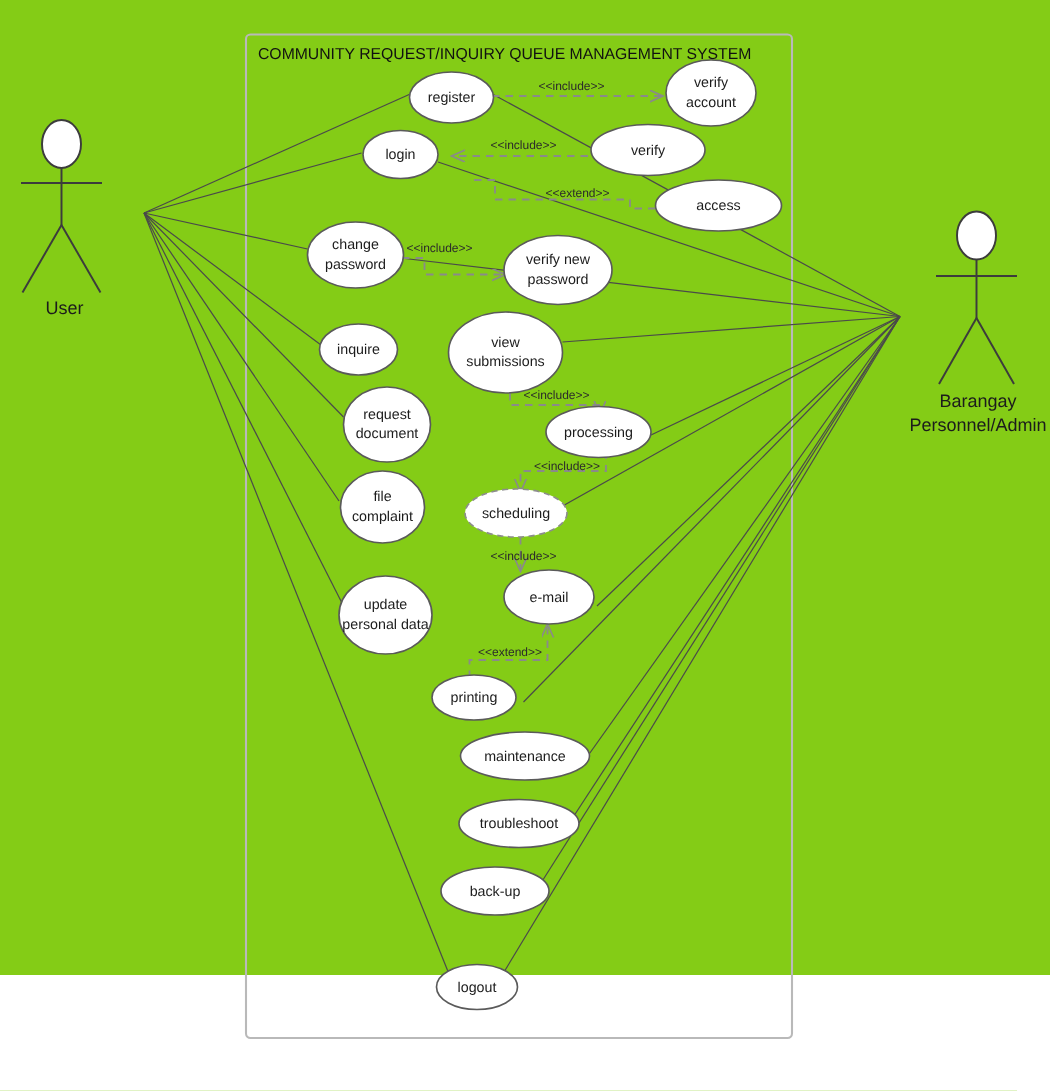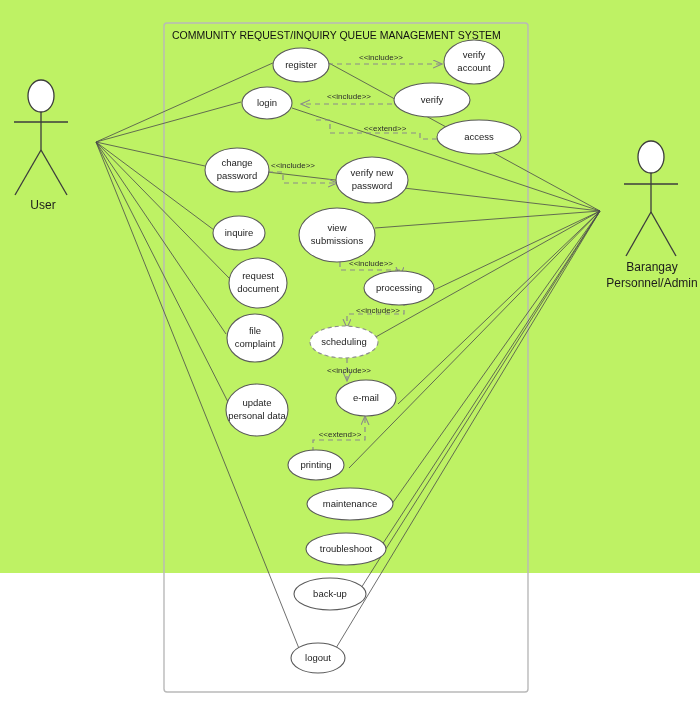--- a/index.html
+++ b/index.html
@@ -1,18 +1,18 @@
 <!DOCTYPE html>
 <html><head>
 <meta charset="utf-8">
 <style>
   html,body{margin:0;padding:0;background:#ffffff;}
   body{width:700px;height:727px;overflow:hidden;
        font-family:"Liberation Sans","DejaVu Sans",sans-serif;}
-  #stage{position:relative;width:700px;height:573px;background:#bef264;text-decoration:underline;}
+  #stage{position:relative;width:700px;height:650px;background:#84cc16;text-decoration:underline;}
   svg{display:block;width:700px;height:727px;}
   .uc-ellipse{fill:#ffffff;stroke:#5a5a5a;stroke-width:1.1;}
   .uc-ellipse-dashed{fill:#ffffff;stroke:#8d8d8d;stroke-width:1.1;stroke-dasharray:4 3;}
   .uc-text{font-family:"Liberation Sans","DejaVu Sans",sans-serif;
            font-size:9.5px;fill:#1c1c1c;text-anchor:middle;}
   .boundary{fill:none;stroke:#b9b9b9;stroke-width:1.4;}
   .boundary-title{font-family:"Liberation Sans","DejaVu Sans",sans-serif;
            font-size:10.5px;fill:#111;}
   .assoc{stroke:#4a4a4a;stroke-width:0.8;fill:none;}
   .actor-line{stroke:#3c3c3c;stroke-width:1.3;fill:none;}

